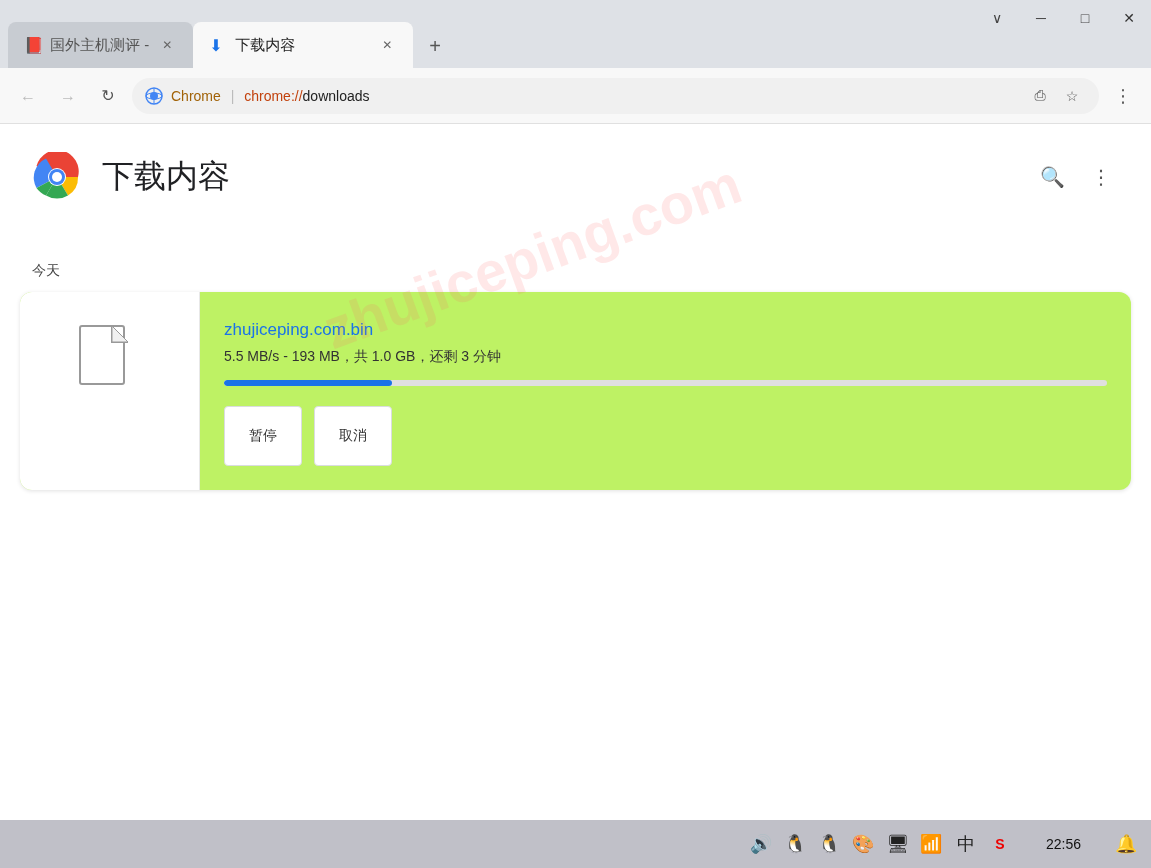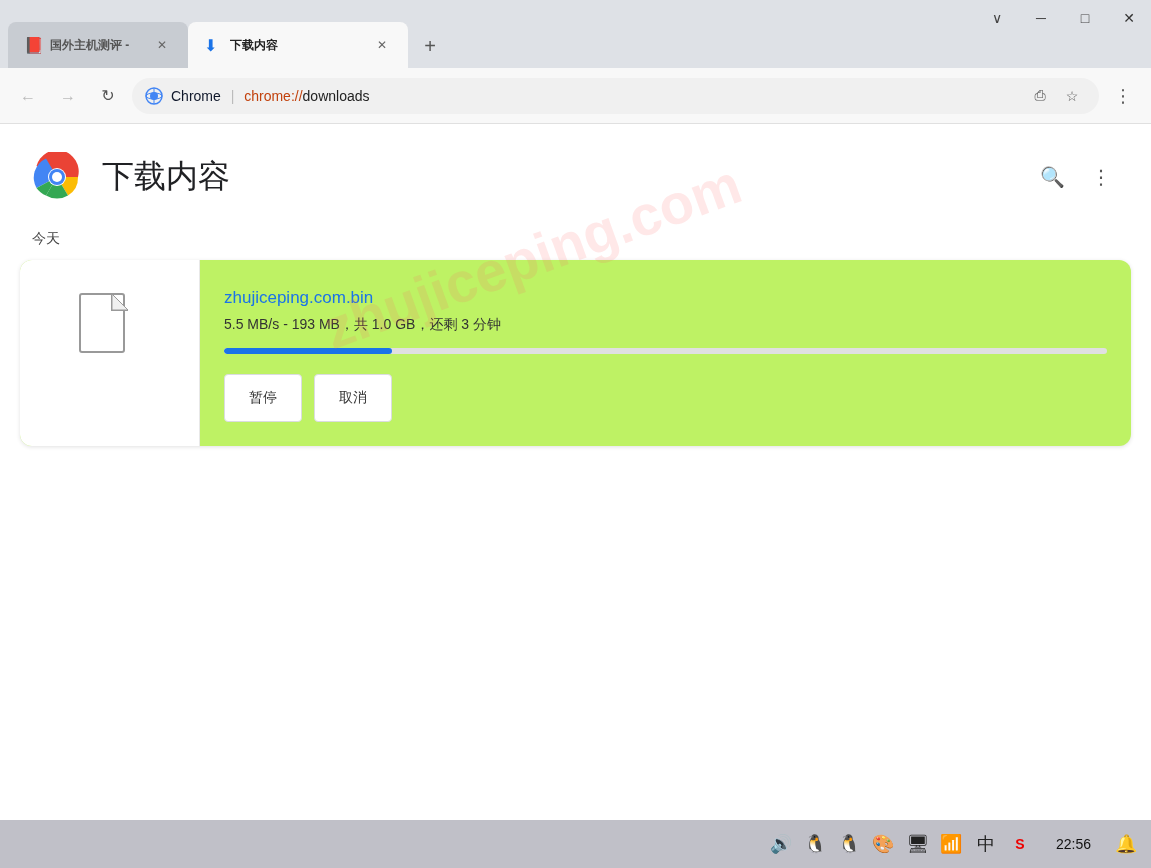--- a/index.html
+++ b/index.html
@@ -11,21 +11,21 @@
     
     .tab-bar { height: 68px; background: #dee1e6; display: flex; align-items: flex-end; padding: 0 0 0 0; position: relative; }
     .tab-bar-controls { position: absolute; top: 8px; right: 12px; display: flex; gap: 24px; align-items: center; }
     .tab-bar-control { font-size: 14px; color: #444; cursor: pointer; width: 20px; height: 20px; display: flex; align-items: center; justify-content: center; }
 
     .tab { height: 46px; display: flex; align-items: center; padding: 0 16px; border-radius: 8px 8px 0 0; cursor: pointer; position: relative; min-width: 120px; max-width: 220px; }
     .tab.inactive { background: #c8ccd2; color: #555; min-width: 180px; }
     .tab.active { background: #f8f8f8; color: #222; min-width: 220px; z-index: 2; }
 
     .tab-favicon { width: 18px; height: 18px; margin-right: 8px; flex-shrink: 0; }
-    .tab-title { font-size: 12px; flex: 1; white-space: nowrap; overflow: hidden; text-overflow: ellipsis; font-weight: bold; }
+    .tab-title { font-size: 15px; flex: 1; white-space: nowrap; overflow: hidden; text-overflow: ellipsis; }
     .tab-close { width: 20px; height: 20px; border-radius: 50%; display: flex; align-items: center; justify-content: center; cursor: pointer; font-size: 12px; color: #666; margin-left: 8px; flex-shrink: 0; }
     .tab-add { width: 36px; height: 36px; display: flex; align-items: center; justify-content: center; border-radius: 50%; cursor: pointer; font-size: 20px; color: #555; margin-left: 4px; margin-bottom: 4px; }
 
     
     .toolbar { height: 56px; background: #f8f8f8; display: flex; align-items: center; padding: 0 12px; gap: 8px; border-bottom: 1px solid #e0e0e0; }
     .toolbar-btn { width: 32px; height: 32px; border-radius: 50%; display: flex; align-items: center; justify-content: center; cursor: pointer; color: #555; font-size: 16px; border: none; background: none; }
     .toolbar-btn.disabled { color: #bbb; cursor: default; }
 
     .address-bar { flex: 1; height: 36px; background: #f0f0f0; border-radius: 20px; display: flex; align-items: center; padding: 0 12px; gap: 8px; cursor: text; border: 1px solid transparent; }
     .address-bar-chrome-icon { width: 18px; height: 18px; flex-shrink: 0; }
@@ -42,41 +42,41 @@
     .downloads-header { display: flex; align-items: center; padding: 28px 32px 20px 32px; justify-content: space-between; }
     .downloads-header-left { display: flex; align-items: center; gap: 20px; }
     .chrome-logo { width: 50px; height: 50px; position: relative; }
     .downloads-title { font-size: 32px; font-weight: 400; color: #202124; }
     .downloads-header-right { display: flex; gap: 12px; }
     .downloads-header-icon { width: 36px; height: 36px; border-radius: 50%; display: flex; align-items: center; justify-content: center; cursor: pointer; color: #555; font-size: 20px; }
 
     
     .watermark { position: absolute; top: 100px; left: 50%; transform: translateX(-60%) rotate(-20deg); font-size: 56px; color: rgba(255, 100, 100, 0.15); font-weight: bold; pointer-events: none; white-space: nowrap; font-family: Arial, sans-serif; z-index: 1; }
 
-    .downloads-section-label { padding: 8px 32px 12px; font-size: 14px; color: #444; font-weight: 500; }
+    .downloads-section-label { padding: 8px 32px 12px; font-size: 14px; color: #444; font-weight: 500; margin-top: 32px; }
 
     
     .download-item { margin: 0 20px 16px; background: #bef264; border-radius: 12px; box-shadow: 0 1px 4px rgba(0,0,0,0.12); display: flex; overflow: hidden; }
     .download-item-icon { width: 180px; flex-shrink: 0; display: flex; align-items: flex-start; justify-content: center; padding-top: 32px; background: #fff; border-right: 1px solid #e8e8e8; }
     .file-icon { width: 64px; height: 76px; position: relative; }
 
     .download-item-info { flex: 1; padding: 28px 24px 24px; }
     .download-filename { font-size: 17px; color: #1a73e8; font-weight: 500; cursor: pointer; margin-bottom: 8px; }
     .download-url { font-size: 13px; color: #555; margin-bottom: 20px; }
     .download-speed { font-size: 14px; color: #333; margin-bottom: 14px; }
     .download-progress-bar { height: 6px; background: #e0e0e0; border-radius: 3px; margin-bottom: 20px; overflow: hidden; position: relative; }
     .download-progress-fill { height: 100%; background: #1a73e8; border-radius: 3px; transition: width 0.3s; }
     .download-actions { display: flex; gap: 12px; }
-    .download-btn { padding: 14px 24px; border: 1px solid #dadce0; border-radius: 4px; background: #fff; font-size: 14px; color: #333; cursor: pointer; font-family: inherit; }
+    .download-btn { padding: 20px 24px; border: 1px solid #dadce0; border-radius: 4px; background: #fff; font-size: 14px; color: #333; cursor: pointer; font-family: inherit; }
 
     
     .taskbar { height: 48px; background: #c0c0c8; display: flex; align-items: center; padding: 0 12px; justify-content: flex-end; gap: 10px; }
     .taskbar-item { display: flex; align-items: center; justify-content: center; color: #222; font-size: 13px; cursor: pointer; }
     .taskbar-icon { width: 24px; height: 24px; display: flex; align-items: center; justify-content: center; font-size: 18px; }
-    .taskbar-time { font-size: 14px; font-weight: 500; color: #111; margin: 0 14px; }
+    .taskbar-time { font-size: 14px; font-weight: 500; color: #111; margin: 0 24px; }
 
     
     .tab-download-icon { color: #1a73e8; font-size: 16px; }
   </style>
 </head>
 <body>
 
 <div class="browser-window">
 
   <div class="tab-bar">
@@ -120,21 +120,21 @@
 
       <div class="address-bar-chrome-icon">
         <svg width="18" height="18" viewBox="0 0 18 18">
           <circle cx="9" cy="9" r="8" fill="none" stroke="#4285f4" stroke-width="1.5"></circle>
           <circle cx="9" cy="9" r="4" fill="#4285f4"></circle>
           <line x1="9" y1="1" x2="9" y2="17" stroke="#4285f4" stroke-width="1"></line>
           <ellipse cx="9" cy="9" rx="8" ry="3" fill="none" stroke="#4285f4" stroke-width="1"></ellipse>
         </svg>
       </div>
       <div class="address-bar-text">
-        <span style="color:#0f172a;">Chrome</span>
+        <span style="color:#a16207;">Chrome</span>
         <span style="color:#bbb; margin:0 6px;">|</span>
         <span style="color:#c2410c;">chrome://</span><span style="color:#222; font-weight:500;text-align:right;">downloads</span>
       </div>
       <div class="address-bar-actions">
         <div class="address-bar-action">
           <span>⎙</span>
         </div>
         <div class="address-bar-action">
           <span>☆</span>
         </div>

